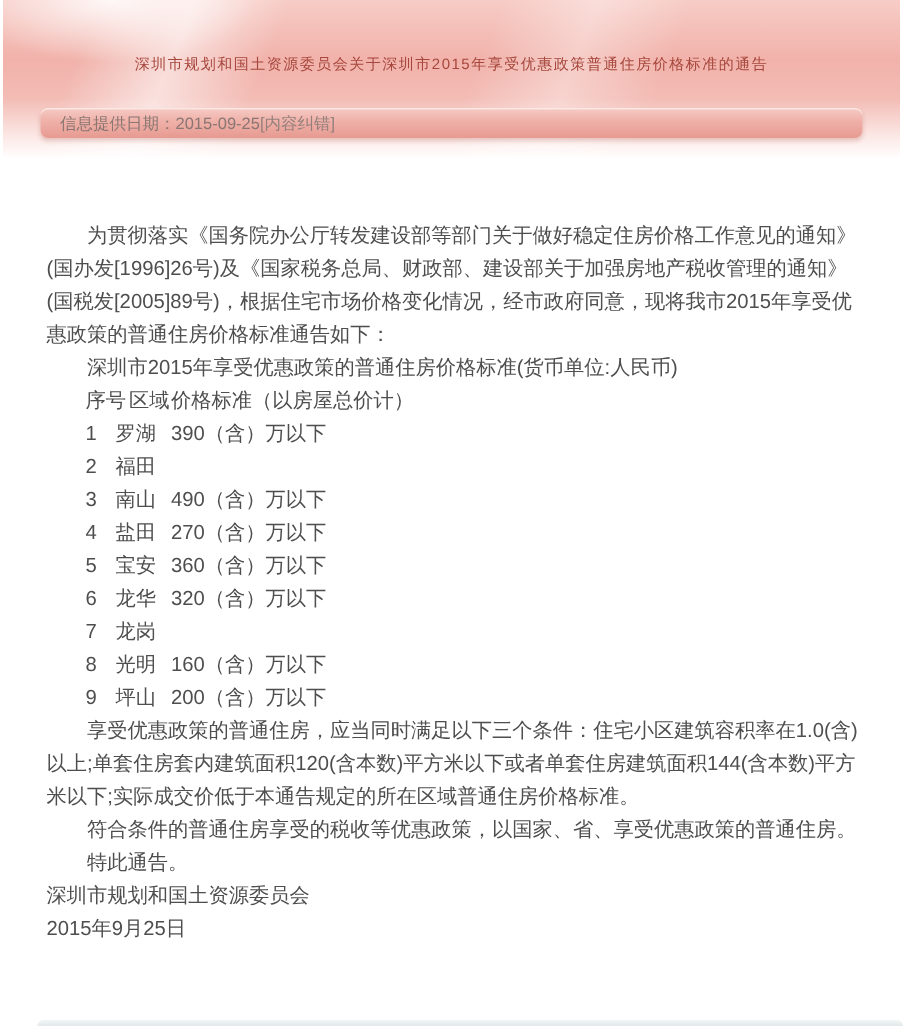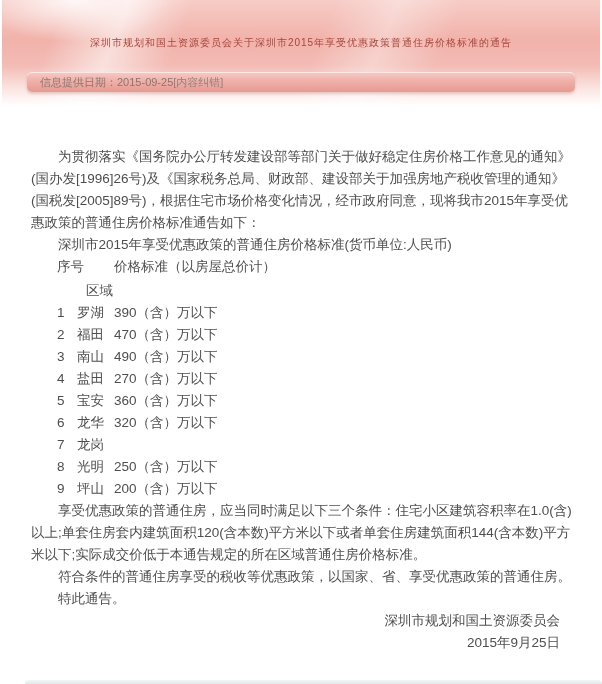--- a/index.html
+++ b/index.html
@@ -45,25 +45,25 @@
     position: absolute; top: 106px; left: 0; right: 0;
     padding: 40px 22px 0 31px;
     font-size: 13.5px; line-height: 22px; color: #4e4e4e;
   }
   .content p { margin: 0; text-indent: 2em; }
 
   .price-table { margin-left: 26px; }
   .trow { display: flex; }
   .trow span { display: block; white-space: nowrap; }
   .thead .h1 { width: 29px; }
-  .thead .h2 { width: 28px; margin-top: 24px; }
+  .thead .h2 { width: 28px; }
   .trow .c1 { width: 20px; }
   .trow .c2 { width: 37px; }
 
-  .sign-block { text-align: right; padding-right: 20px; }
+  .sign-block { padding-right: 20px; }
 
   
   .bottom-strip {
     position: absolute; bottom: 0; left: 25px; right: 0; height: 4px;
     border-radius: 6px 6px 0 0;
     background: linear-gradient(180deg, #f2f5f6, #e3e9ea);
   }
 </style>
 </head>
 <body>
@@ -90,21 +90,20 @@
         <span>价格标准（以房屋总价计）</span>
       </div>
       <div class="trow">
         <span class="c1">1</span>
         <span class="c2">罗湖</span>
         <span>390（含）万以下</span>
       </div>
       <div class="trow">
         <span class="c1">2</span>
         <span class="c2">福田</span>
-        <span>470（含）万以下</span>
       </div>
       <div class="trow">
         <span class="c1">3</span>
         <span class="c2">南山</span>
         <span>490（含）万以下</span>
       </div>
       <div class="trow">
         <span class="c1">4</span>
         <span class="c2">盐田</span>
         <span>270（含）万以下</span>
@@ -119,21 +118,21 @@
         <span class="c2">龙华</span>
         <span>320（含）万以下</span>
       </div>
       <div class="trow">
         <span class="c1">7</span>
         <span class="c2">龙岗</span>
       </div>
       <div class="trow">
         <span class="c1">8</span>
         <span class="c2">光明</span>
-        <span>250（含）万以下</span>
+        <span>160（含）万以下</span>
       </div>
       <div class="trow">
         <span class="c1">9</span>
         <span class="c2">坪山</span>
         <span>200（含）万以下</span>
       </div>
     </div>
 
     <p>享受优惠政策的普通住房，应当同时满足以下三个条件：住宅小区建筑容积率在1.0(含)以上;单套住房套内建筑面积120(含本数)平方米以下或者单套住房建筑面积144(含本数)平方米以下;实际成交价低于本通告规定的所在区域普通住房价格标准。</p>
     <p>符合条件的普通住房享受的税收等优惠政策，以国家、省、享受优惠政策的普通住房。</p>

